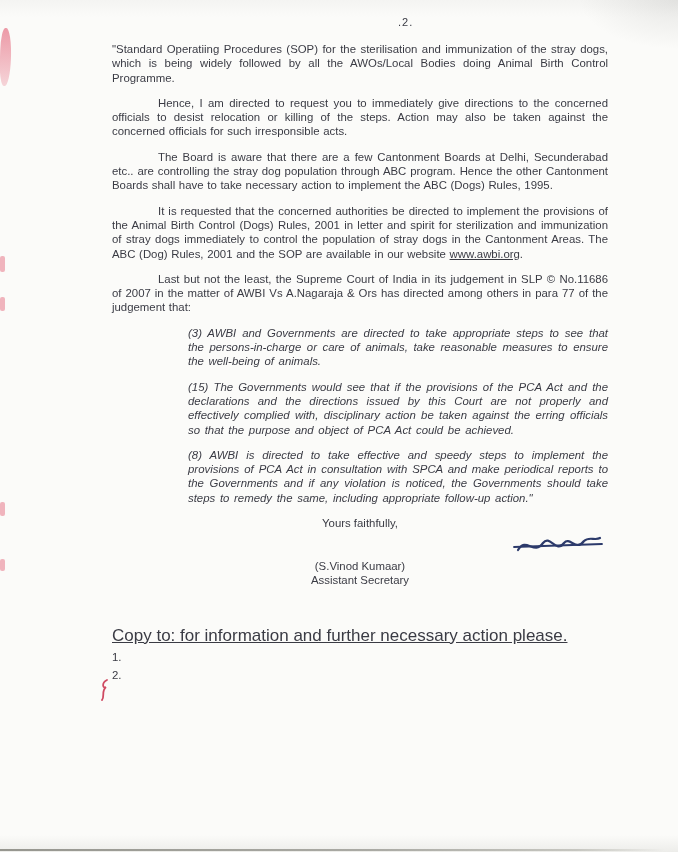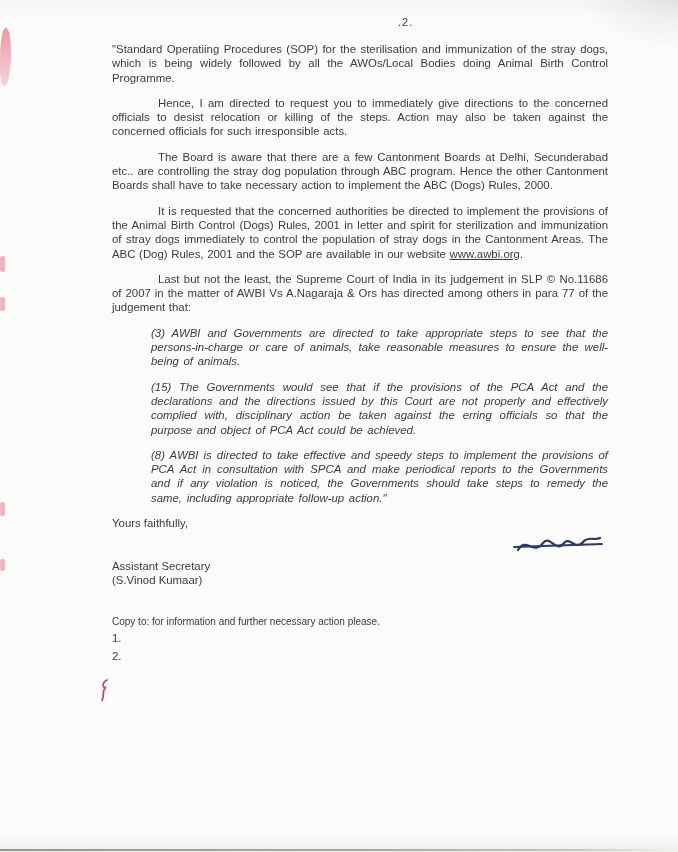--- a/index.html
+++ b/index.html
@@ -27,33 +27,33 @@
   p.body {
     font-size: 11.4px;
     line-height: 14.3px;
     text-align: justify;
     margin-bottom: 11px;
     word-spacing: 0.5px;
   }
   p.indent { text-indent: 46px; }
   p.quote {
     font-style: italic;
-    margin-left: 39px;
+    margin-left: 76px;
     word-spacing: 1.5px;
   }
   .link { text-decoration: underline; }
   .closing { margin-bottom: 4px; }
   .sig {
     margin-top: 8px;
-    text-align: left;
+    text-align: center;
     font-size: 11.4px;
     line-height: 14.5px;
   }
   .sig-scribble { display: block; margin: 2px 4px 0 auto; }
-  .copy-label { font-size: 10px; margin-top: 28px; }
+  .copy-label { font-size: 17px; margin-top: 38px; text-decoration: underline; }
   .copy-item { display: flex; font-size: 11.4px; line-height: 14.5px; margin-top: 4px; }
   .copy-item:first-of-type { margin-top: 18px; }
   .copy-item .num { width: 46px; flex: 0 0 46px; }
   
   .scan-mark { position: absolute; pointer-events: none; }
   .corner-streak {
     left: 0; top: 28px; width: 11px; height: 58px;
     background: linear-gradient(180deg, rgba(224,74,99,0.55), rgba(224,74,99,0.22));
     border-radius: 45% 60% 55% 50%;
     transform: rotate(2deg);
@@ -77,42 +77,42 @@
 <body>
 
 <div class="page">
 
   <div class="pageno">.2.</div>
 
   <p class="body">"Standard Operatiing Procedures (SOP) for the sterilisation and immunization of the stray dogs, which is being widely followed by all the AWOs/Local Bodies doing Animal Birth Control Programme.</p>
 
   <p class="body indent">Hence, I am directed to request you to immediately give directions to the concerned officials to desist relocation or killing of the steps. Action may also be taken against the concerned officials for such irresponsible acts.</p>
 
-  <p class="body indent">The Board is aware that there are a few Cantonment Boards at Delhi, Secunderabad etc.. are controlling the stray dog population through ABC program. Hence the other Cantonment Boards shall have to take necessary action to implement the ABC (Dogs) Rules, 2000.</p>
+  <p class="body indent">The Board is aware that there are a few Cantonment Boards at Delhi, Secunderabad etc.. are controlling the stray dog population through ABC program. Hence the other Cantonment Boards shall have to take necessary action to implement the ABC (Dogs) Rules, 1995.</p>
 
   <p class="body indent"><span>It is requested that the concerned authorities be directed to implement the provisions of the Animal Birth Control (Dogs) Rules, 2001 in letter and spirit for sterilization and immunization of stray dogs immediately to control the population of stray dogs in the Cantonment Areas. The ABC (Dog) Rules, 2001 and the SOP are available in our website </span><span class="link">www.awbi.org</span><span>.</span></p>
 
   <p class="body indent">Last but not the least, the Supreme Court of India in its judgement in SLP © No.11686 of 2007 in the matter of AWBI Vs A.Nagaraja &amp; Ors has directed among others in para 77 of the judgement that:</p>
 
   <p class="body quote">(3) AWBI and Governments are directed to take appropriate steps to see that the persons-in-charge or care of animals, take reasonable measures to ensure the well-being of animals.</p>
 
 
   <p class="body quote">(15) The Governments would see that if the provisions of the PCA Act and the declarations and the directions issued by this Court are not properly and effectively complied with, disciplinary action be taken against the erring officials so that the purpose and object of PCA Act could be achieved.</p>
 
   <p class="body quote">(8) AWBI is directed to take effective and speedy steps to implement the provisions of PCA Act in consultation with SPCA and make periodical reports to the Governments and if any violation is noticed, the Governments should take steps to remedy the same, including appropriate follow-up action."</p>
 
 
   <div class="sig">
     <div>Yours faithfully,</div>
     <svg class="sig-scribble" width="92" height="26" viewBox="0 0 92 26">
       <path d="M6,17 C14,3 22,23 31,10 C38,1 44,21 52,10 C58,3 64,19 72,8 C77,3 83,8 88,5" fill="none" stroke="#2c3a6b" stroke-width="2.2" stroke-linecap="round"></path>
       <path d="M2,14 L90,11" fill="none" stroke="#2c3a6b" stroke-width="1.8" stroke-linecap="round"></path>
     </svg>
+    <div>(S.Vinod Kumaar)</div>
     <div>Assistant Secretary</div>
-    <div>(S.Vinod Kumaar)</div>
   </div>
 
   <div class="copy-label">Copy to: for information and further necessary action please.</div>
 
   <div class="copy-item">
     <span class="num">1.</span>
   </div>
   <div class="copy-item">
     <span class="num">2.</span>
   </div>

